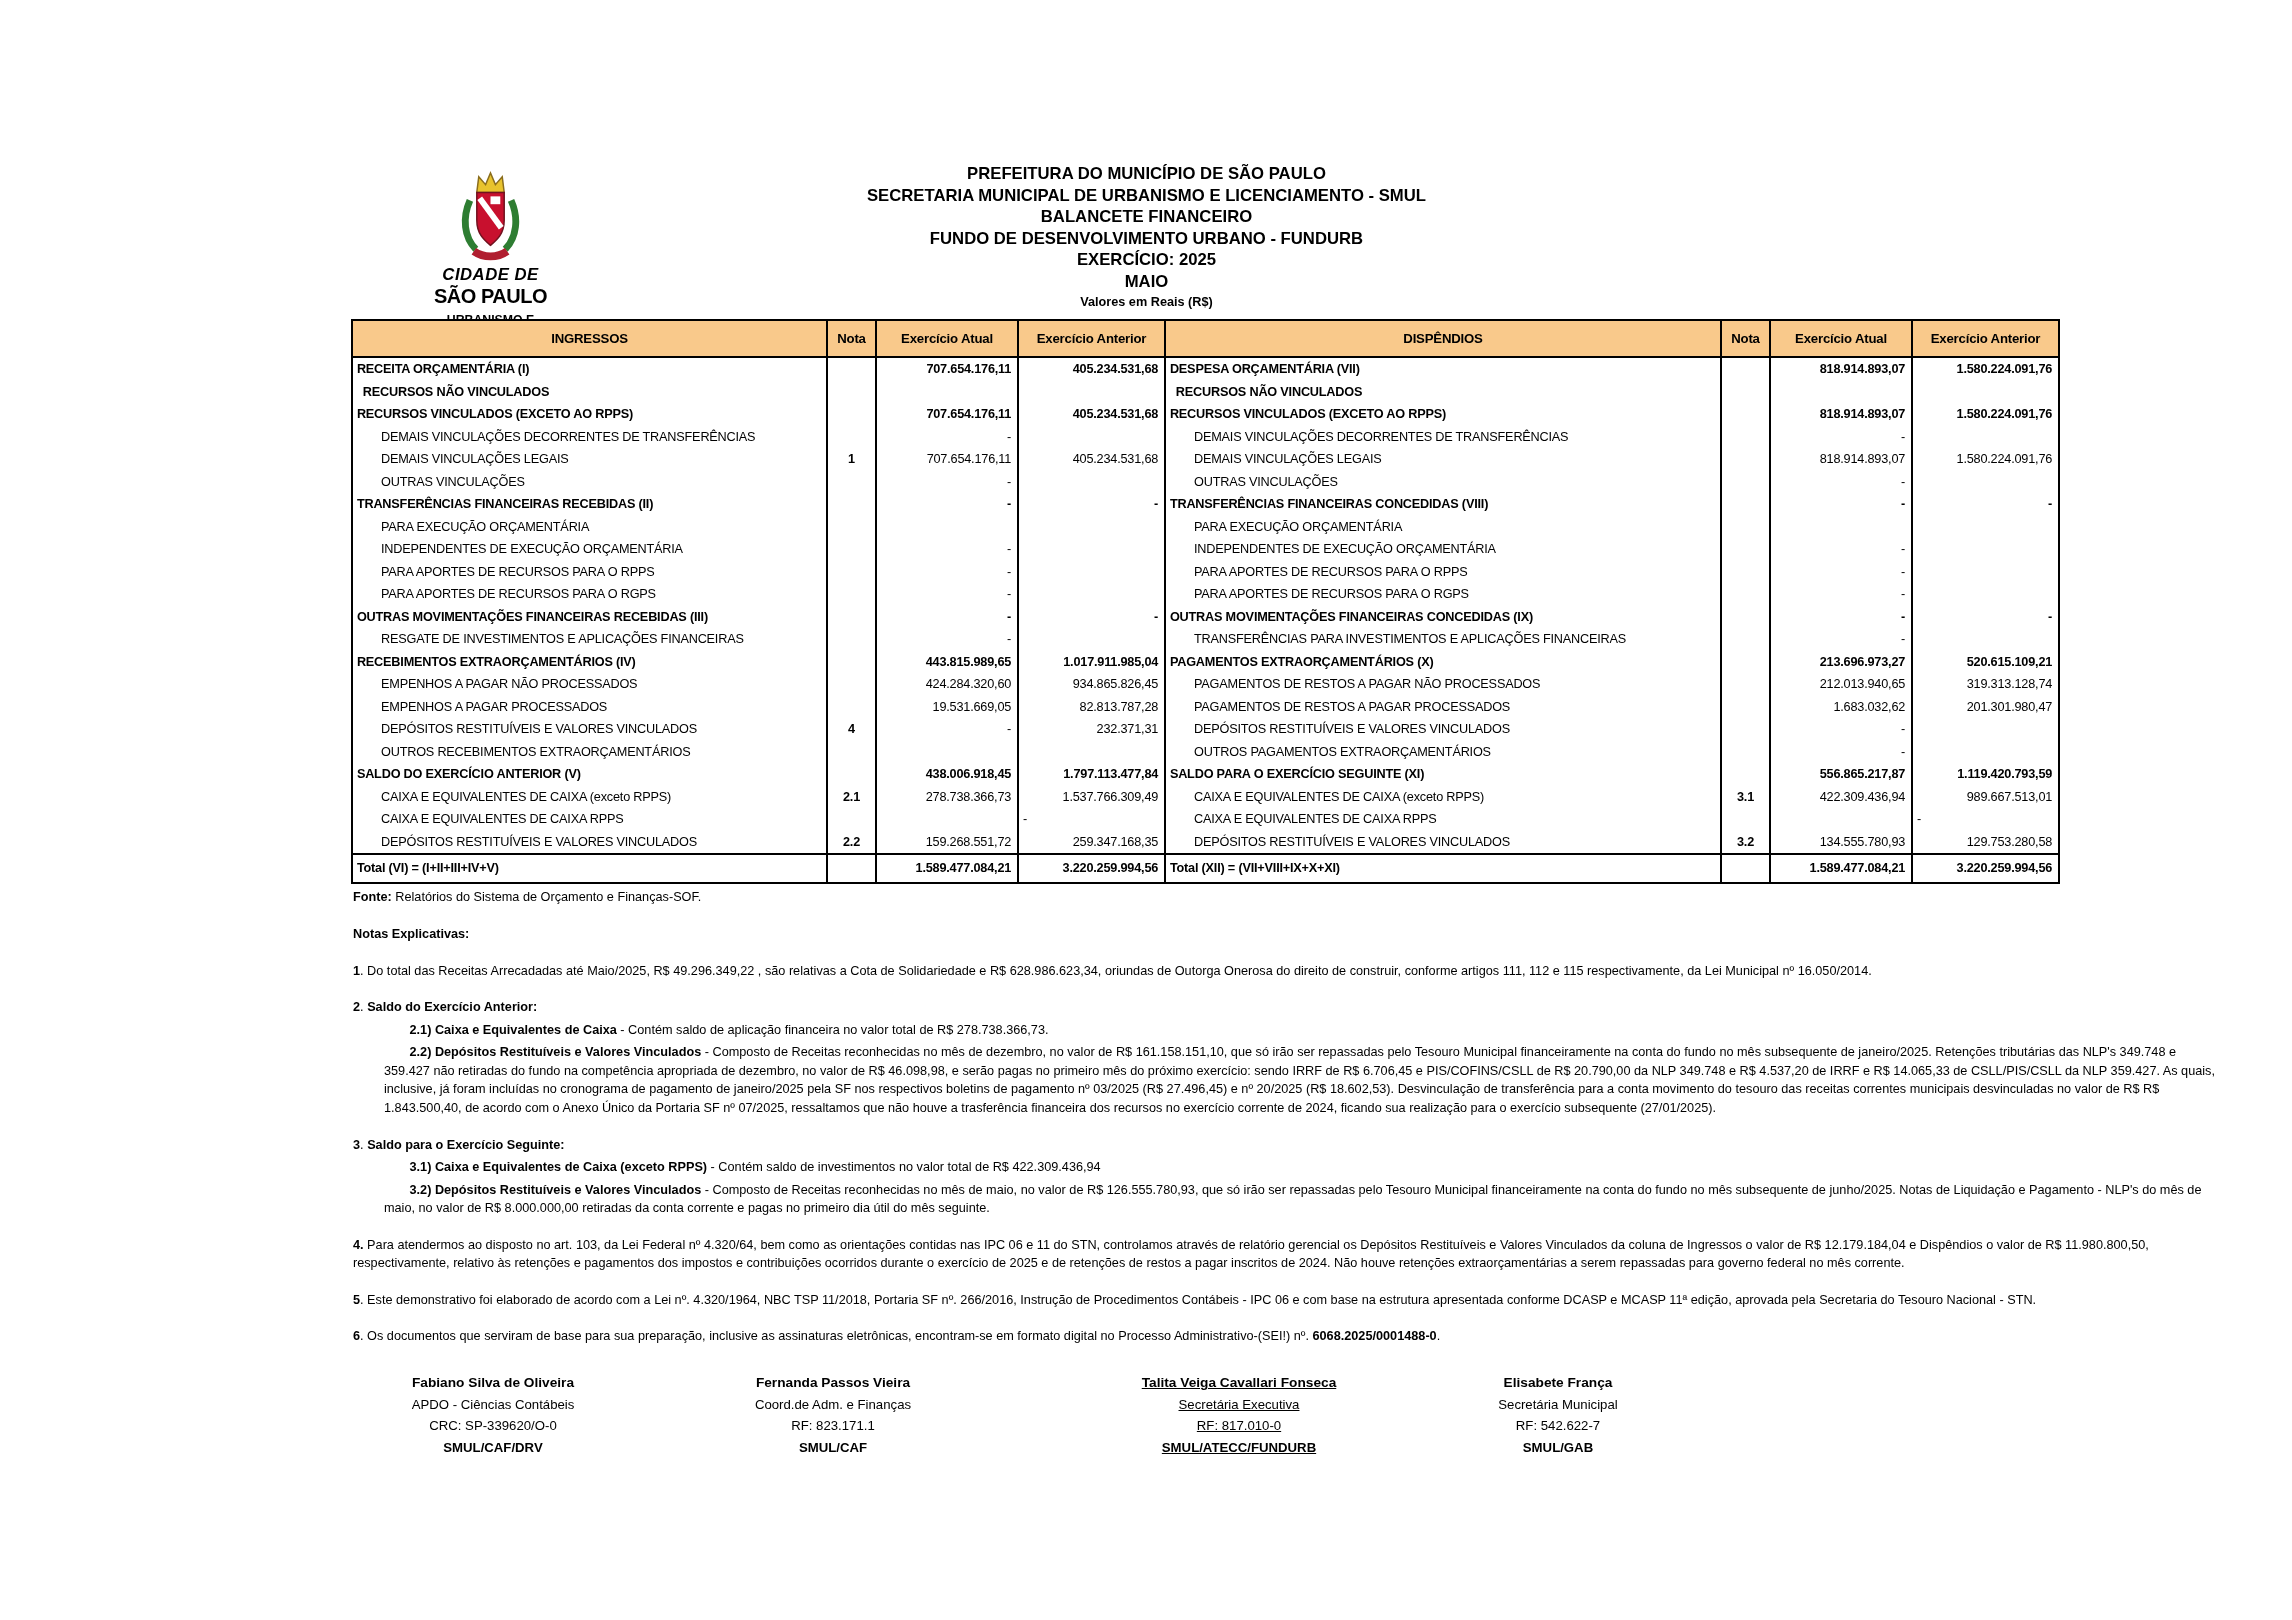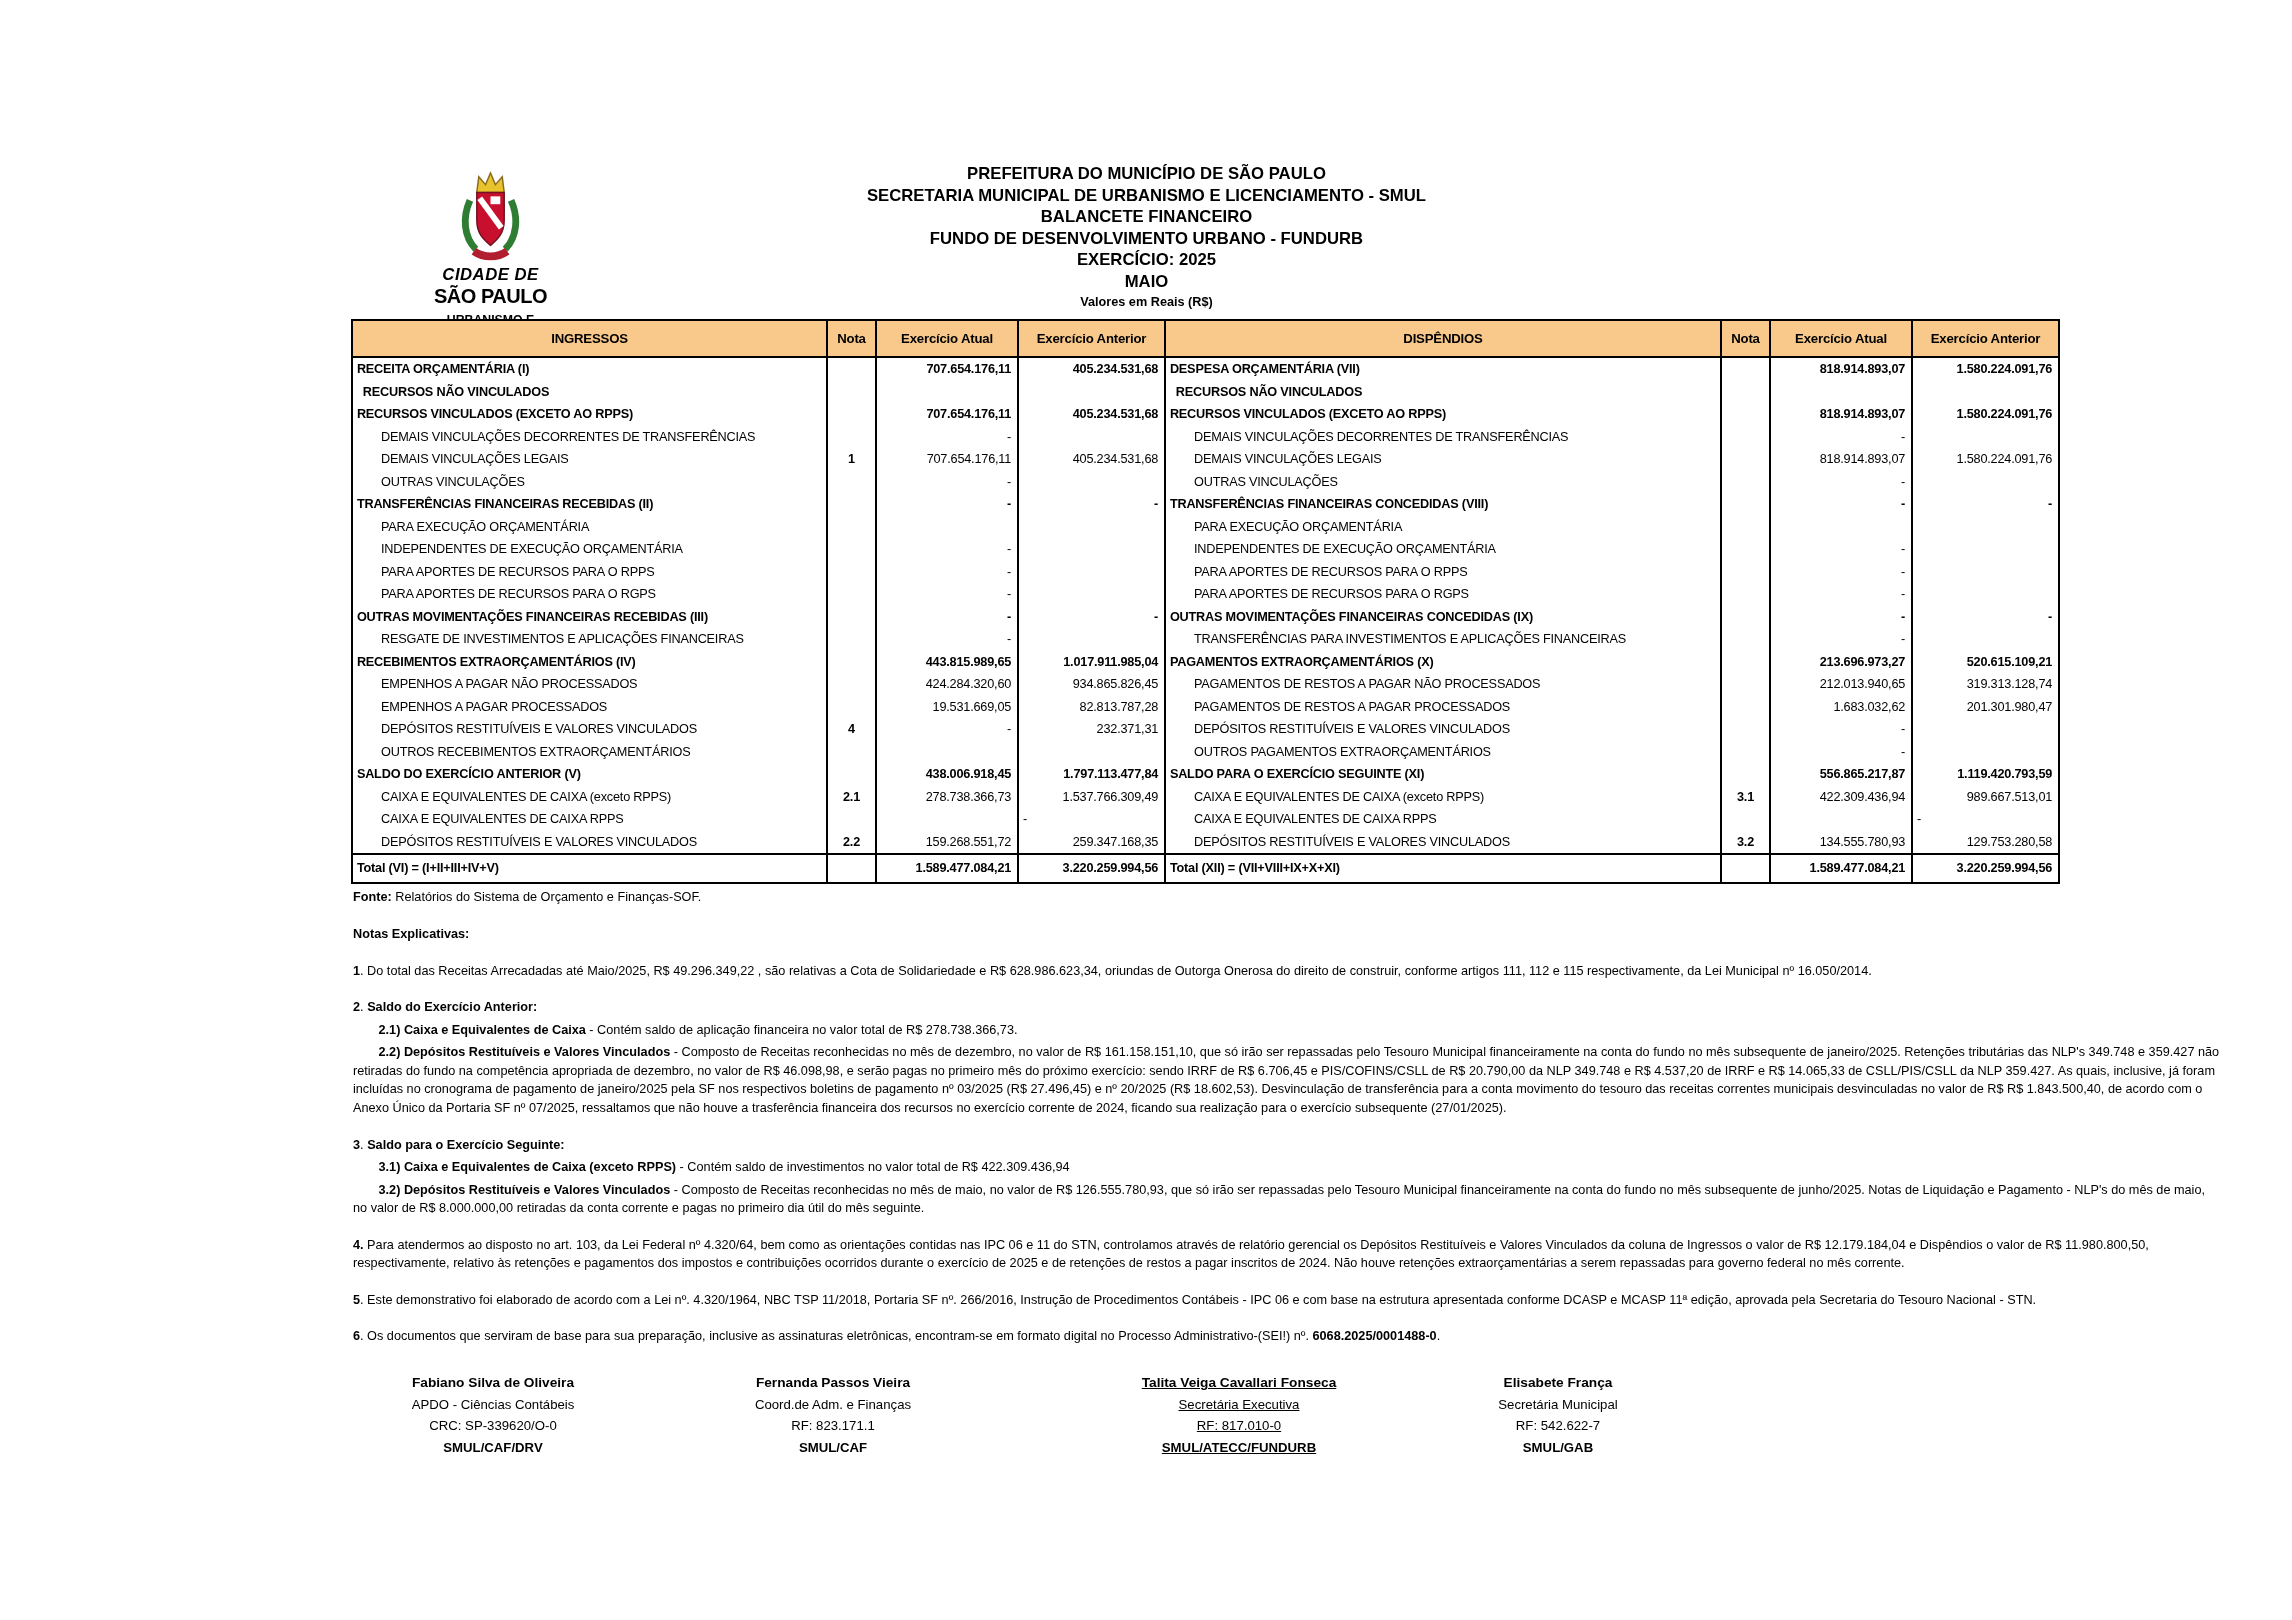--- a/index.html
+++ b/index.html
@@ -38,21 +38,21 @@
   .ind1{padding-left:9.8px;}
   .ind2{padding-left:28px;}
   tr.total td{border-top:2px solid #000;height:26.5px;}
 
   
   .fonte{position:absolute;left:353px;top:890px;font-size:12.7px;}
   .notes{position:absolute;left:353px;top:925px;width:1867px;font-size:12.7px;line-height:18.6px;}
   .note{margin:0;}
   .k-title{font-weight:bold;margin-bottom:2px;}
   .k-p{margin-top:18px;}
-  .k-sub{margin-top:3.9px;text-indent:25.5px;}
+  .k-sub{margin-top:3.9px;text-indent:25.5px;margin-left:31px;}
 
   
   .sigs{position:absolute;left:0;top:1372px;width:2293px;height:118px;}
   .sig{position:absolute;width:314px;text-align:center;}
   .sig:nth-child(1){left:336px;}
   .sig:nth-child(2){left:676px;}
   .sig:nth-child(3){left:1082px;text-decoration:underline;}
   .sig:nth-child(4){left:1401px;}
   .sig-name{font-size:13.7px;font-weight:bold;line-height:21.6px;}
   .sig-line{font-size:13.2px;line-height:21.6px;}

